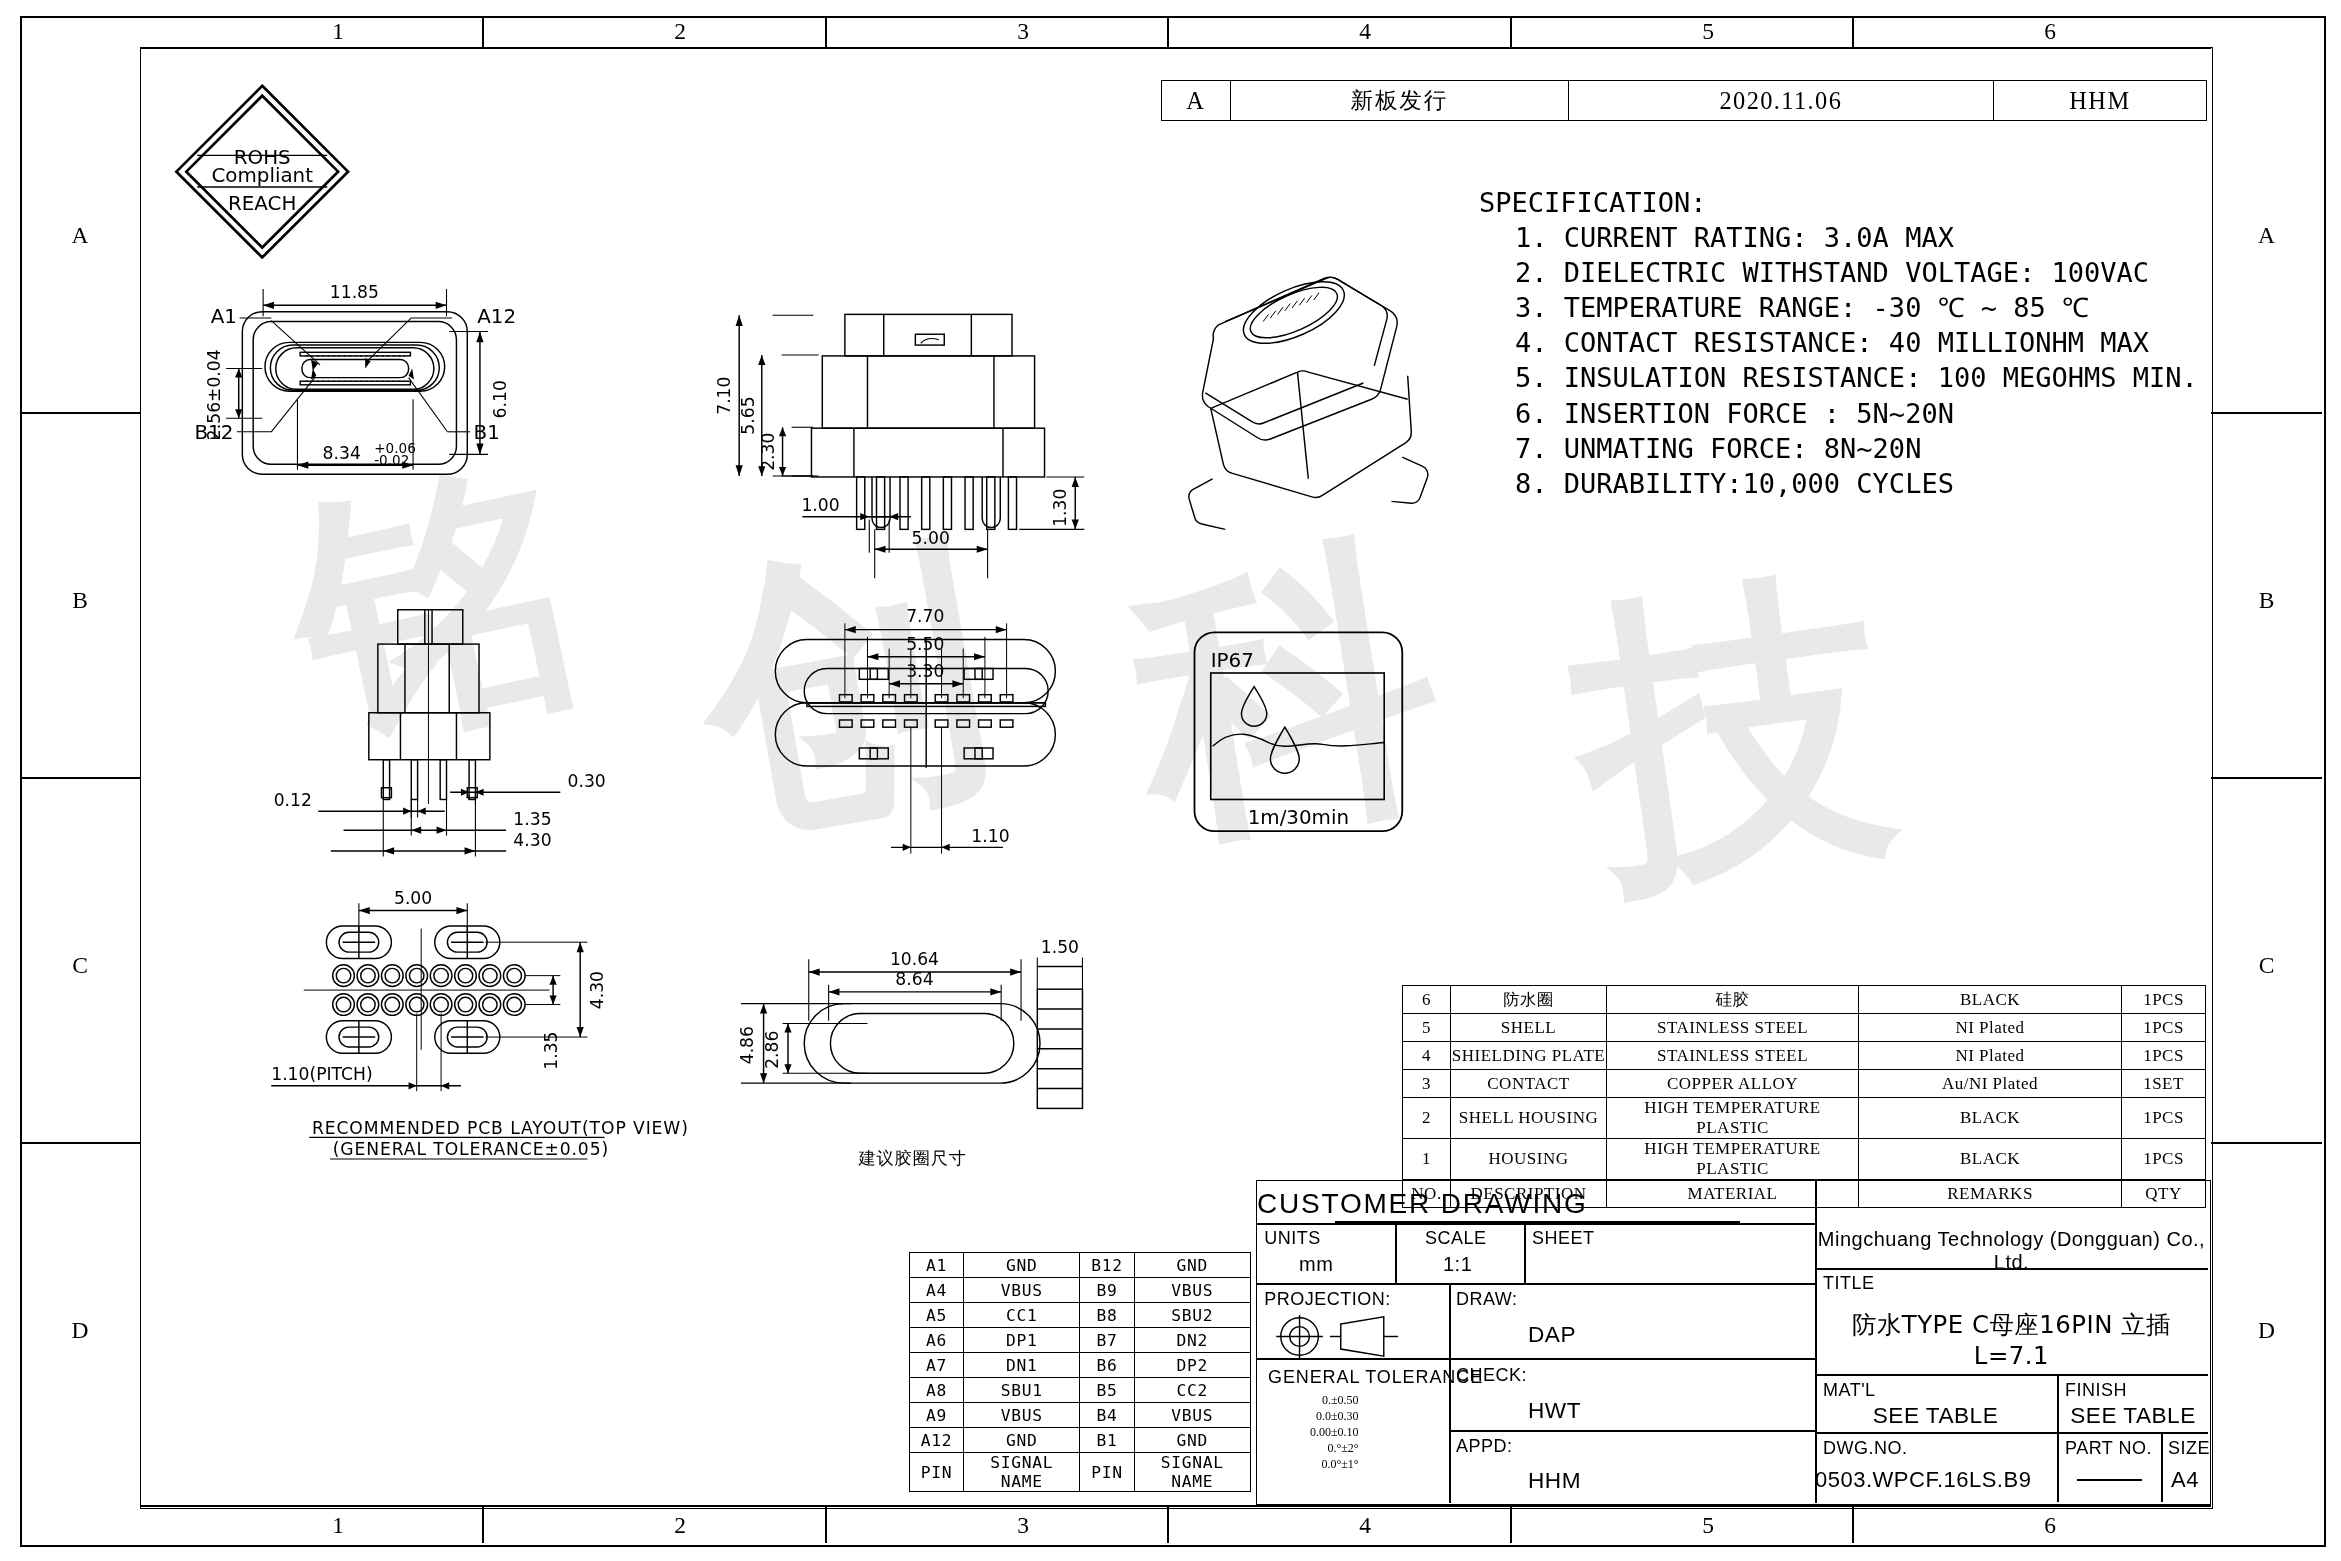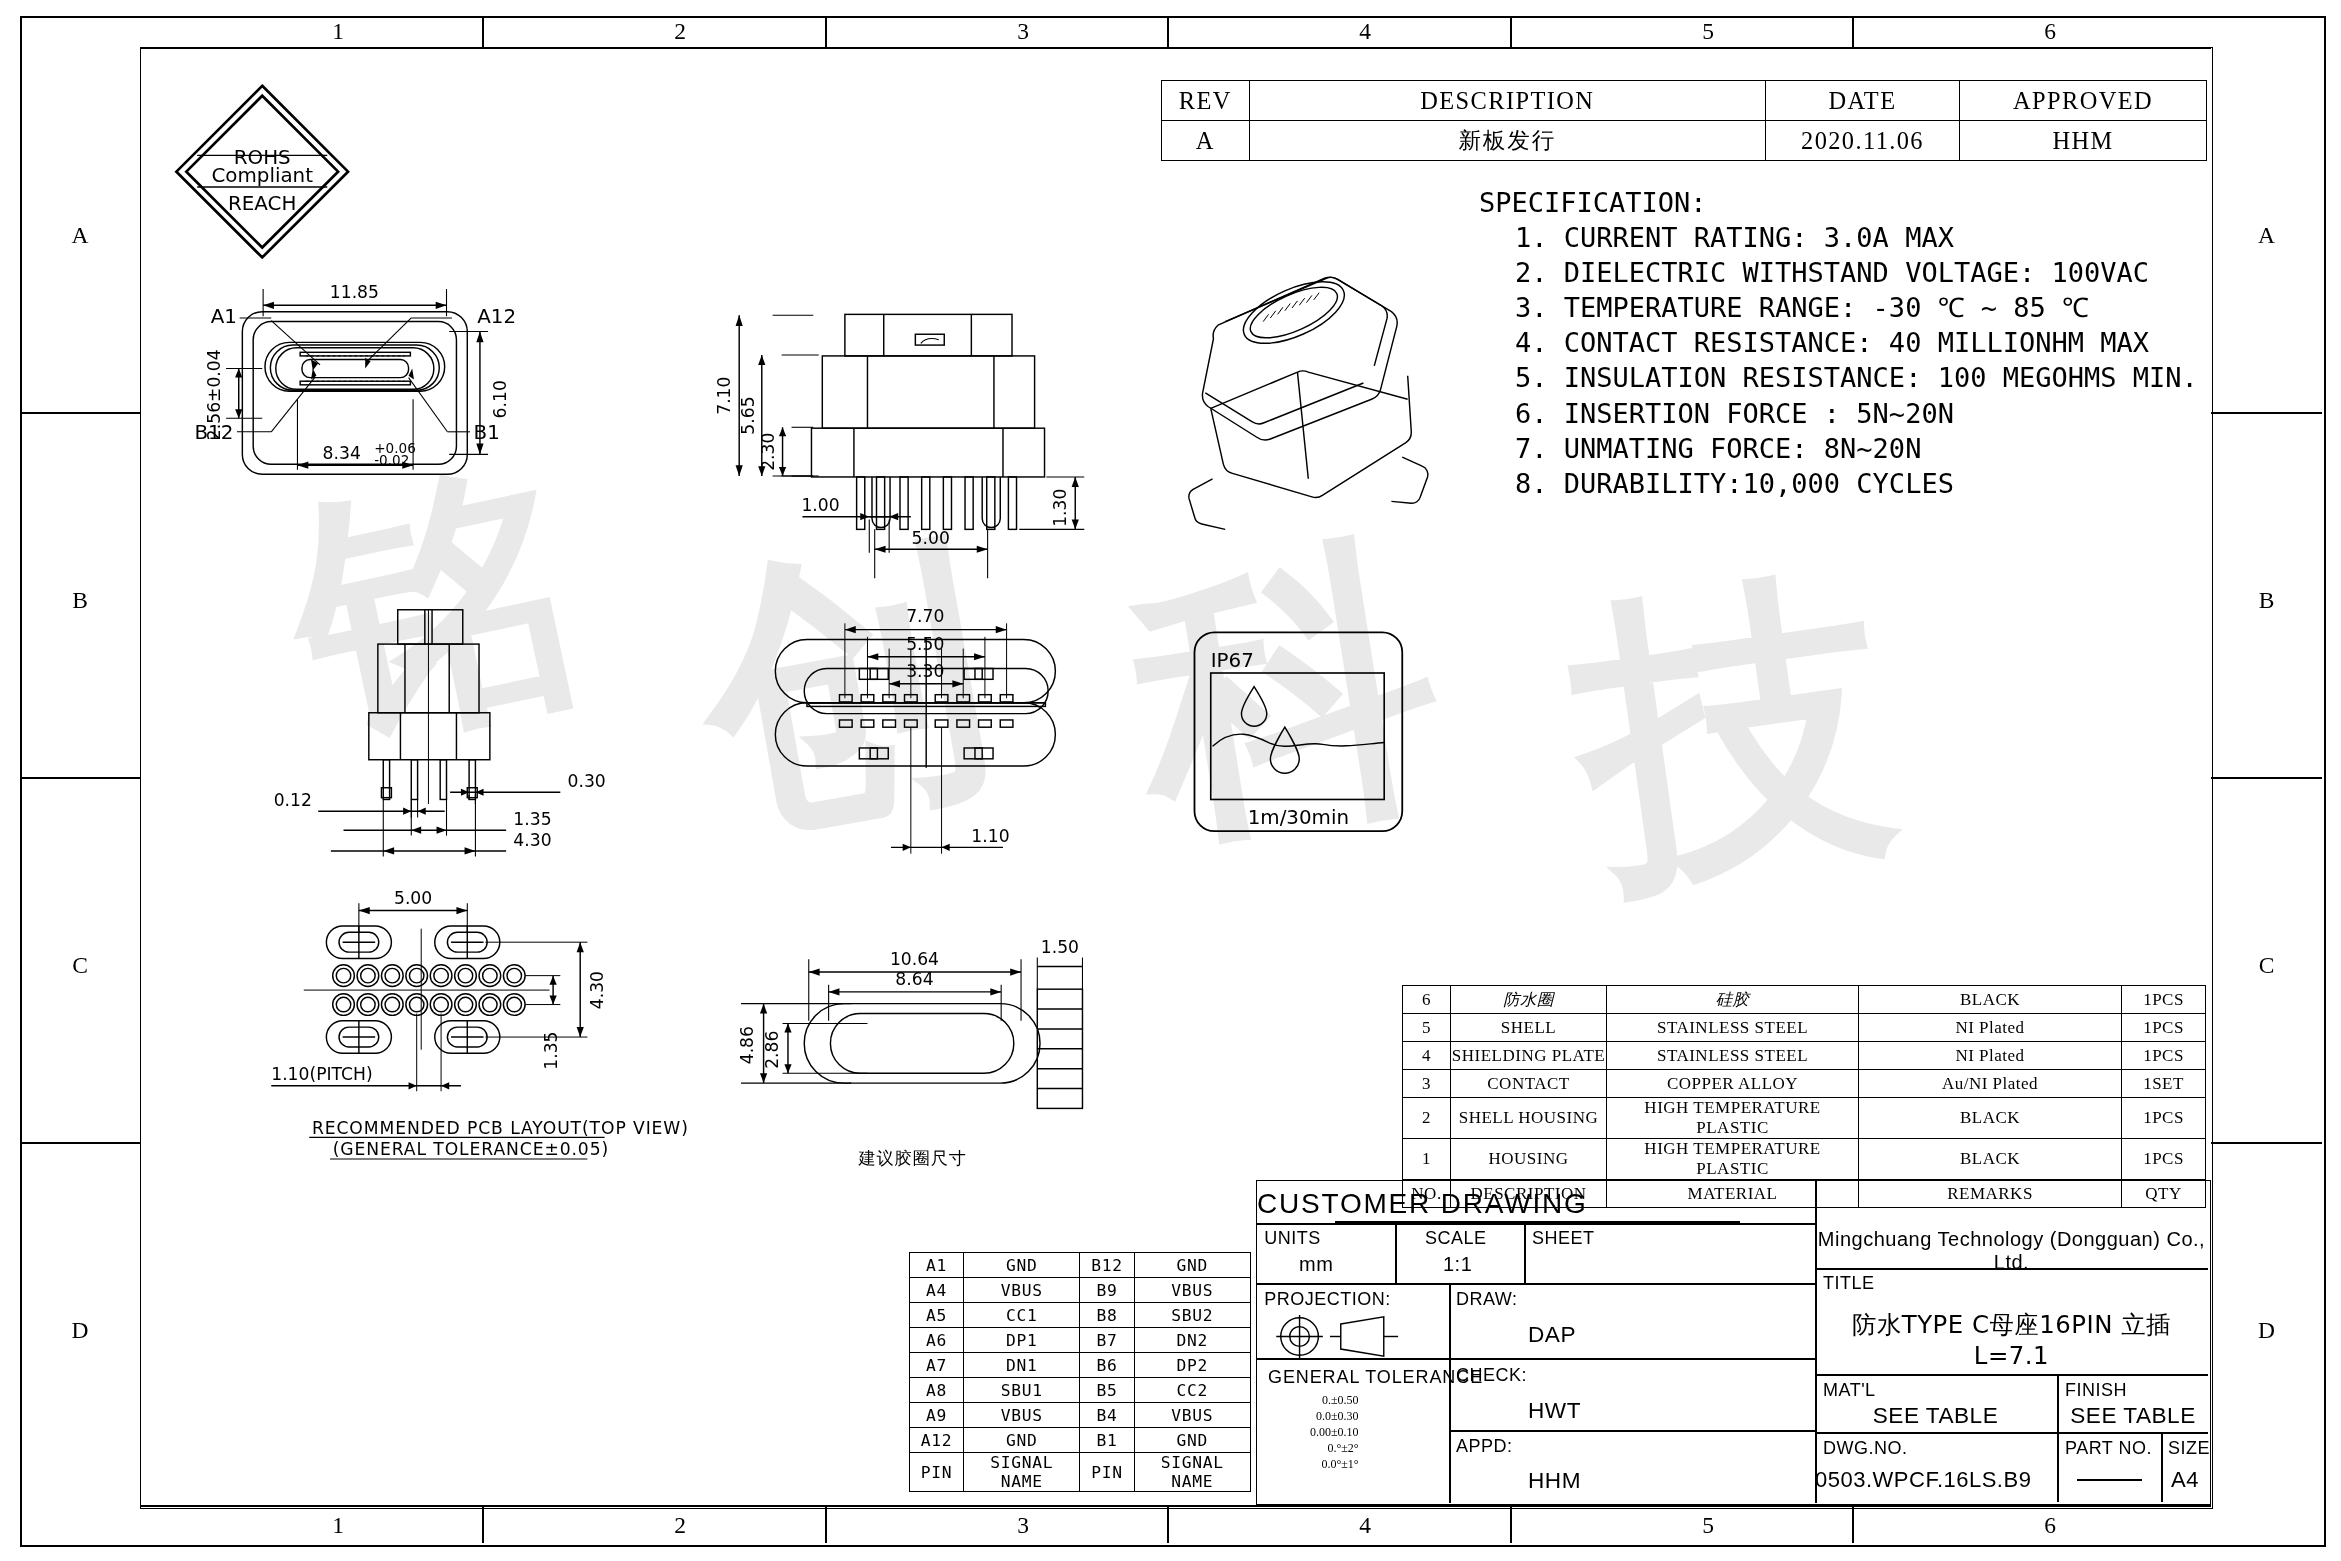--- a/index.html
+++ b/index.html
@@ -35,21 +35,21 @@
   
   #notes{position:absolute;left:1457px;top:185px;width:750px;
          font-family:"DejaVu Sans Mono",monospace;font-size:27px;color:#000;line-height:1.30;}
   #notes .n0{margin-left:0px;}
   #notes .n1{margin-left:22px;}
   #notes .n2{margin-left:58px;}
 
   
   #bom{position:absolute;left:1402px;top:985px;width:804px;}
   #bom td{height:27px;font-size:17px;letter-spacing:0.5px;border:1.8px solid #000;}
-  #bom .cn{font-family:"DejaVu Sans",sans-serif;font-size:16.3px;font-style:italic;}
+  #bom .cn{font-family:"DejaVu Sans",sans-serif;font-size:16.3px;}
   #bom .c0{width:47px;} #bom .c1{width:155px;} #bom .c2{width:251px;}
   #bom .c3{width:262px;} #bom .c4{width:83px;}
 
   
   #pin-table{position:absolute;left:909px;top:1252px;width:342px;}
   #pin-table td{height:24px;font-size:16.3px;letter-spacing:0.7px;
                 font-family:"DejaVu Sans Mono",monospace;border:1.8px solid #000;}
   #pin-table .pc{width:54px;} #pin-table .sc{width:117px;}
 
   
@@ -582,26 +582,20 @@
       <text class="dimtxt" x="1012" y="1090" text-anchor="middle">8.64</text>
       <text class="dimtxt" x="833" y="1157" text-anchor="middle" transform="rotate(-90 833 1157)">4.86</text>
       <text class="dimtxt" x="861" y="1162" text-anchor="middle" transform="rotate(-90 861 1162)">2.86</text>
       <text class="dimtxt" x="1173" y="1055" text-anchor="middle">1.50</text>
       <text class="captxt" x="1010" y="1288" text-anchor="middle" font-family="DejaVu Sans" font-size="17">建议胶圈尺寸</text>
     </g>
   </svg>
 
   <table class="tbl" id="rev-table">
     <tbody>
-        <tr>
-      <td style="width:87px">REV</td>
-      <td style="width:519px">DESCRIPTION</td>
-      <td style="width:194px">DATE</td>
-      <td style="width:247px">APPROVED</td>
-    </tr>
     <tr>
       <td>A</td>
       <td class="cn">新板发行</td>
       <td>2020.11.06</td>
       <td>HHM</td>
     </tr>
   </tbody>
     </table>
 
   <div id="notes">

